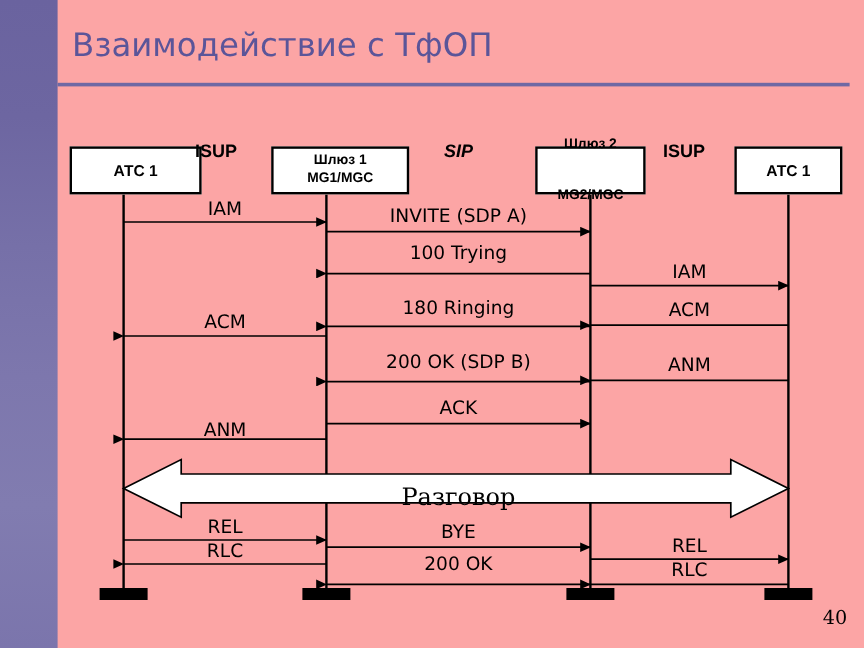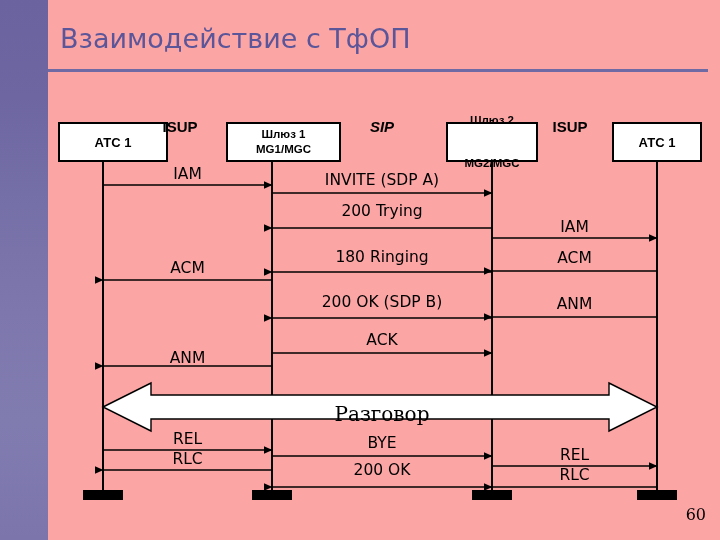--- a/index.html
+++ b/index.html
@@ -188,34 +188,34 @@
         </div>
       </div>
     <div id="protocols-layer">
         <div class="proto-label" style="left: 180px; top: 118px; transform: translateX(-50%);">ISUP</div>
         <div class="proto-label" style="left: 382px; top: 118px; transform: translateX(-50%); font-style: italic;">SIP</div>
         <div class="proto-label" style="left: 570px; top: 118px; transform: translateX(-50%);">ISUP</div>
       </div>
     <div id="labels-layer">
         <div class="msg-label" style="left: 187.5px; top: 165px; transform: translateX(-50%);">IAM</div>
         <div class="msg-label" style="left: 382px; top: 171px; transform: translateX(-50%);">INVITE (SDP A)</div>
-        <div class="msg-label" style="left: 382px; top: 202px; transform: translateX(-50%);">200 Trying</div>
+        <div class="msg-label" style="left: 382px; top: 202px; transform: translateX(-50%);">100 Trying</div>
         <div class="msg-label" style="left: 574.5px; top: 218px; transform: translateX(-50%);">IAM</div>
         <div class="msg-label" style="left: 382px; top: 248px; transform: translateX(-50%);">180 Ringing</div>
         <div class="msg-label" style="left: 574.5px; top: 249px; transform: translateX(-50%);">ACM</div>
         <div class="msg-label" style="left: 187.5px; top: 259px; transform: translateX(-50%);">ACM</div>
         <div class="msg-label" style="left: 382px; top: 293px; transform: translateX(-50%);">200 OK (SDP B)</div>
         <div class="msg-label" style="left: 574.5px; top: 295px; transform: translateX(-50%);">ANM</div>
         <div class="msg-label" style="left: 382px; top: 331px; transform: translateX(-50%); text-align: center;">ACK</div>
         <div class="msg-label" style="left: 187.5px; top: 349px; transform: translateX(-50%);">ANM</div>
         <div class="msg-label" style="left: 187.5px; top: 430px; transform: translateX(-50%);">REL</div>
         <div class="msg-label" style="left: 382px; top: 434px; transform: translateX(-50%);">BYE</div>
         <div class="msg-label" style="left: 187.5px; top: 450px; transform: translateX(-50%);">RLC</div>
         <div class="msg-label" style="left: 574.5px; top: 446px; transform: translateX(-50%);">REL</div>
         <div class="msg-label" style="left: 382px; top: 461px; transform: translateX(-50%);">200 OK</div>
         <div class="msg-label" style="left: 574.5px; top: 466px; transform: translateX(-50%);">RLC</div>
       </div>
 
     <div class="talk-label" id="talk-label" style="left: 382px; top: 402px; transform: translateX(-50%);">Разговор</div>
   </div>
 
-  <div id="page-number">60</div>
+  <div id="page-number">40</div>
 </div>
 
 </body></html>

